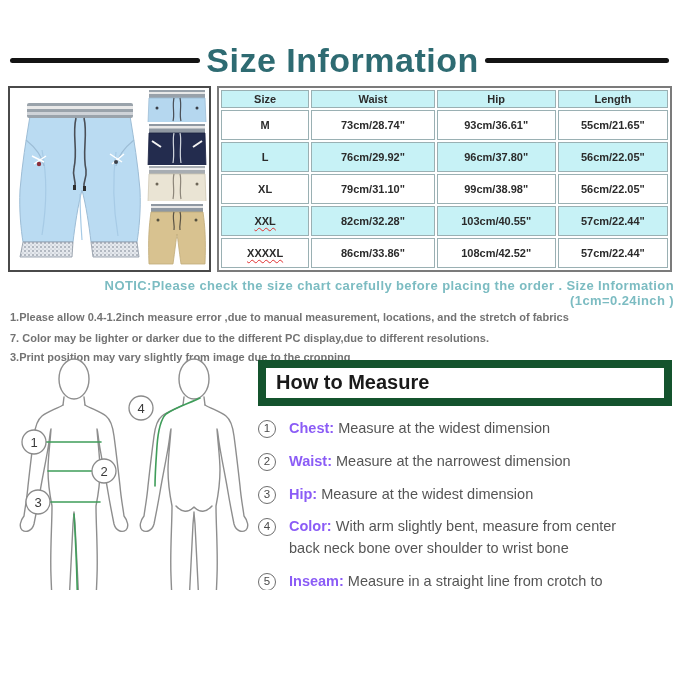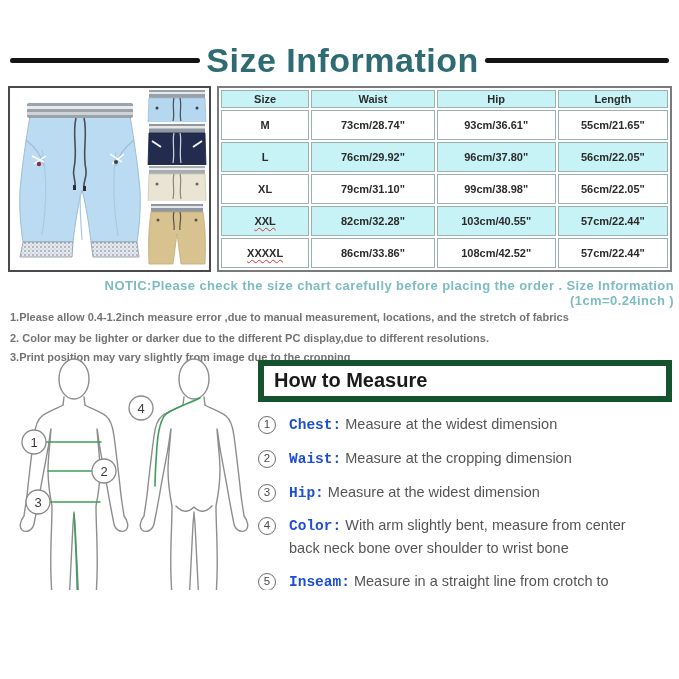--- a/index.html
+++ b/index.html
@@ -55,32 +55,32 @@
     font-size:13px; color:#7cbcc2; letter-spacing:0.4px; font-weight:600;text-align:right;
   }
   .note { font-size:11px; color:#737373; font-weight:600; }
   .note.n1 { margin-top:3px; }
   .note.n2 { margin-top:9px; }
   .note.n3 { margin-top:7px; }
   
   .body-diagram { position:absolute; left:4px; top:356px; }
   .measure-col { position:absolute; left:258px; top:360px; width:414px; }
   .measure-heading-box {
-    border:6px solid #14532d; padding:3px 1px 4px 10px; margin-bottom:12px;
+    border:8px solid #14532d; padding:3px 1px 4px 10px; margin-bottom:12px;
   }
   .measure-heading { font-size:20px; font-weight:700; color:#1a1a1a; }
   .steps { list-style:none; }
   .step { display:flex; align-items:flex-start; margin-bottom:11px; }
   .circle-num {
     flex-shrink:0; width:18px; height:18px; border:1.3px solid #6e6e6e;
     border-radius:50%; font-size:11.5px; line-height:15px; text-align:center;
     color:#4a4a4a; margin-right:13px; margin-top:2px;
   }
   .step-text { max-width:352px; font-size:14.5px; line-height:1.5; color:#555; }
-  .step-label { font-weight:700; color:#1d4ed8;font-family:Liberation Mono, monospace; }
+  .step-label { font-weight:700; color:#8b5cf6; }
 </style>
 </head>
 <body>
 
 <div class="page">
 
   <div class="title-row">
     <span class="title-rule left"></span>
     <h1 class="page-title">Size Information</h1>
     <span class="title-rule right"></span>
@@ -212,21 +212,21 @@
           <td>108cm/42.52"</td>
           <td>57cm/22.44"</td>
         </tr>
       </tbody>
     </table>
   </div>
 
   <div class="notes">
     <p class="notice-line">NOTIC:Please check the size chart carefully before placing the order . Size Information (1cm=0.24inch )</p>
     <p class="note n1">1.Please allow 0.4-1.2inch measure error ,due to manual measurement, locations, and the stretch of fabrics</p>
-    <p class="note n2">2. Color may be lighter or darker   due to the different PC display,due to different resolutions.</p>
+    <p class="note n2">7. Color may be lighter or darker   due to the different PC display,due to different resolutions.</p>
     <p class="note n3">3.Print position may vary slightly from image due to the cropping</p>
   </div>
 
   <svg class="body-diagram" width="252" height="322" viewBox="0 0 252 322">
     <g fill="#ffffff" stroke="#8e8e8e" stroke-width="1.4" stroke-linecap="round" stroke-linejoin="round">
 
       <g id="figure">
         <ellipse cx="70" cy="23" rx="15" ry="20"></ellipse>
         <path d="M60 41 L59 49 M80 41 L81 49" fill="none"></path>
         <path d="M59 49 C52 53 43 56 38 60 C33 64 31 72 30 80 C28 95 26 112 24 130 C23 142 21 152 20 160 C16 165 15 171 18 174 C22 177 28 175 30 168 C32 158 34 148 36 136 C39 118 43 100 45 86 C46 80 46 76 47 73 C46 88 44 102 44 114 C44 128 46 140 48 150 C48 170 46 195 47 220 C48 250 50 275 51 295 C47 302 42 308 44 313 L66 313 C68 307 66 300 65 294 C64 272 65 248 66 228 C67 205 68 185 69 168 C69.5 162 70 158 70 156 C70 158 70.5 162 71 168 C72 185 73 205 74 228 C75 248 76 272 75 294 C74 300 72 307 74 313 L96 313 C98 308 93 302 89 295 C90 275 92 250 93 220 C94 195 92 170 92 150 C94 140 96 128 96 114 C96 102 94 88 93 73 C94 76 94 80 95 86 C97 100 101 118 104 136 C106 148 108 158 110 168 C112 175 118 177 122 174 C125 171 124 165 120 160 C119 152 117 142 116 130 C114 112 112 95 110 80 C109 72 107 64 102 60 C97 56 88 53 81 49" fill="none"></path>
@@ -272,21 +272,21 @@
     <div class="measure-heading-box">
       <span class="measure-heading">How to Measure</span>
     </div>
     <ol class="steps">
       <li class="step">
         <span class="circle-num">1</span>
         <span class="step-text"><span class="step-label">Chest:</span> <span>Measure at the widest dimension</span></span>
       </li>
       <li class="step">
         <span class="circle-num">2</span>
-        <span class="step-text"><span class="step-label">Waist:</span> <span>Measure at the cropping dimension</span></span>
+        <span class="step-text"><span class="step-label">Waist:</span> <span>Measure at the narrowest dimension</span></span>
       </li>
       <li class="step">
         <span class="circle-num">3</span>
         <span class="step-text"><span class="step-label">Hip:</span> <span>Measure at the widest dimension</span></span>
       </li>
       <li class="step">
         <span class="circle-num">4</span>
         <span class="step-text"><span class="step-label">Color:</span> <span>With arm slightly bent, measure from center back neck bone over shoulder to wrist bone</span></span>
       </li>
       <li class="step">

